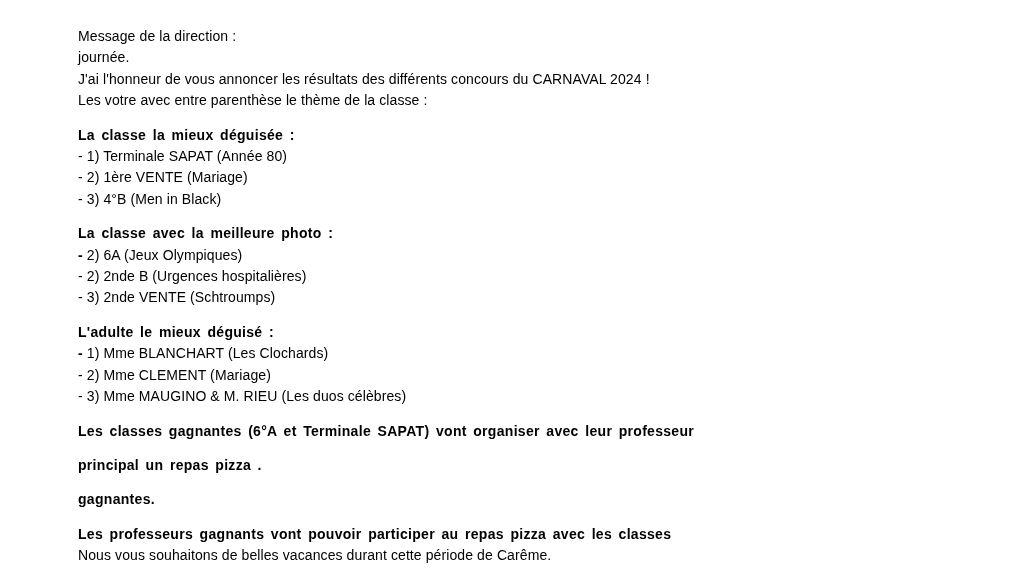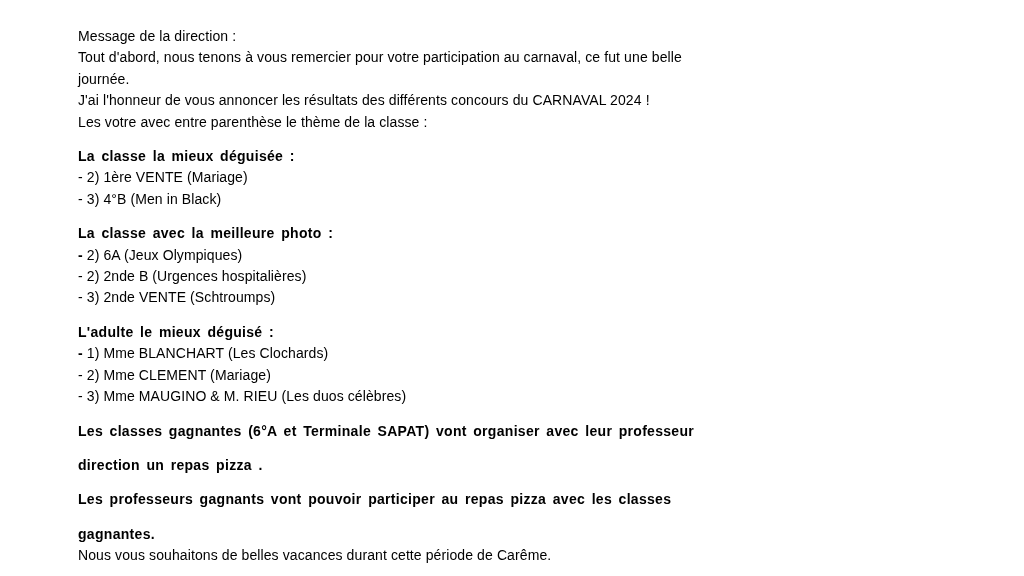--- a/index.html
+++ b/index.html
@@ -41,34 +41,34 @@
   .line.bold-dash .dash-bold {
     font-weight: 700;
   }
 </style>
 </head>
 <body>
 
 <div class="page">
   <div class="message-body" id="message-body">
       <div class="line normal">Message de la direction :</div>
-      <div class="line normal">Tout d'abord, nous tenons à vous remercier pour votre participation au carnaval, ce fut une belle</div>
       <div class="line normal">journée.</div>
       <div class="line normal">J'ai l'honneur de vous annoncer les résultats des différents concours du CARNAVAL 2024 !</div>
       <div class="line normal">Les votre avec entre parenthèse le thème de la classe :</div>
       <div class="line bold">La classe la mieux déguisée :</div>
+      <div class="line normal">- 1) Terminale SAPAT (Année 80)</div>
       <div class="line normal">- 2) 1ère VENTE (Mariage)</div>
       <div class="line normal">- 3) 4°B (Men in Black)</div>
       <div class="line bold">La classe avec la meilleure photo :</div>
       <div class="line bold-dash"><span class="dash-bold">-</span><span> 2) 6A (Jeux Olympiques)</span></div>
       <div class="line normal">- 2) 2nde B (Urgences hospitalières)</div>
       <div class="line normal">- 3) 2nde VENTE (Schtroumps)</div>
       <div class="line bold">L'adulte le mieux déguisé :</div>
       <div class="line bold-dash"><span class="dash-bold">-</span><span> 1) Mme BLANCHART (Les Clochards)</span></div>
       <div class="line normal">- 2) Mme CLEMENT (Mariage)</div>
       <div class="line normal">- 3) Mme MAUGINO &amp; M. RIEU (Les duos célèbres)</div>
       <div class="line bold">Les classes gagnantes (6°A et Terminale SAPAT) vont organiser avec leur professeur</div>
-      <div class="line bold">direction un repas pizza .</div>
+      <div class="line bold">principal un repas pizza .</div>
+      <div class="line bold">gagnantes.</div>
       <div class="line bold">Les professeurs gagnants vont pouvoir participer au repas pizza avec les classes</div>
-      <div class="line bold">gagnantes.</div>
       <div class="line normal">Nous vous souhaitons de belles vacances durant cette période de Carême.</div>
     </div>
 </div>
 
 </body></html>

